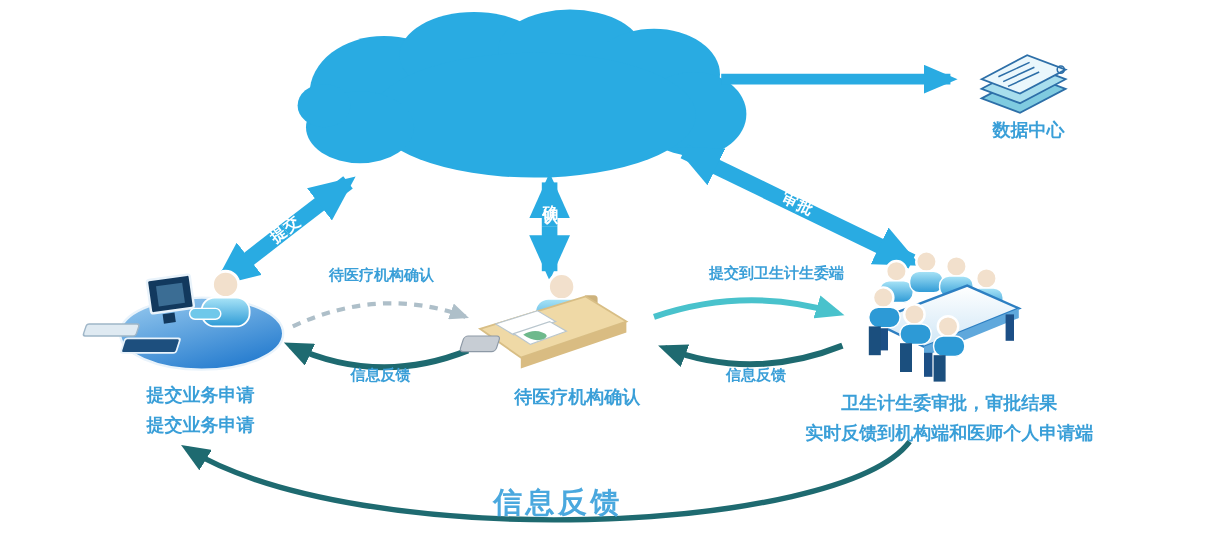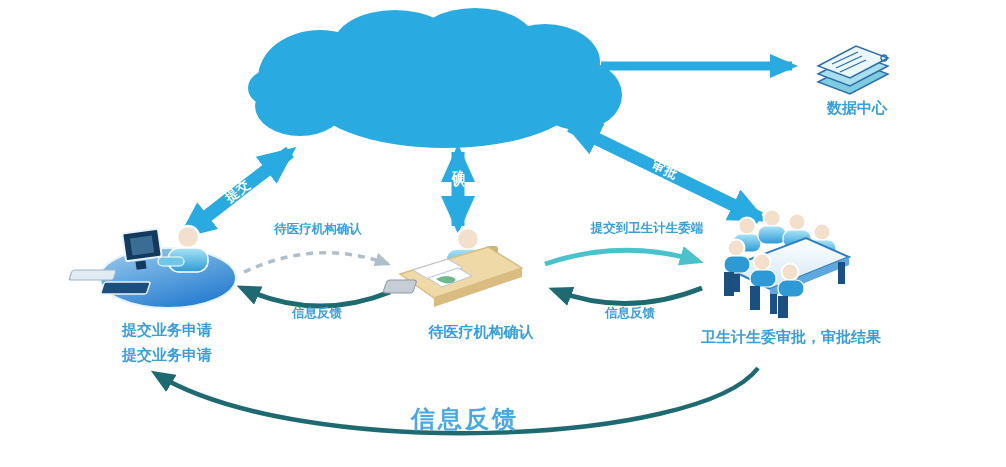--- a/index.html
+++ b/index.html
@@ -178,17 +178,18 @@
 
   <div class="lbl node-lbl lbl-individual">
     <div>提交业务申请</div>
     <div>提交业务申请</div>
   </div>
   <div class="lbl node-lbl lbl-hospital">
     <div>待医疗机构确认</div>
   </div>
   <div class="lbl node-lbl lbl-commission">
     <div>卫生计生委审批，审批结果</div>
+    <div>实时反馈到机构端和医师个人申请端</div>
   </div>
 
   <div class="lbl lbl-fb-bottom">信息反馈</div>
 
 </div>
 
 </body></html>

